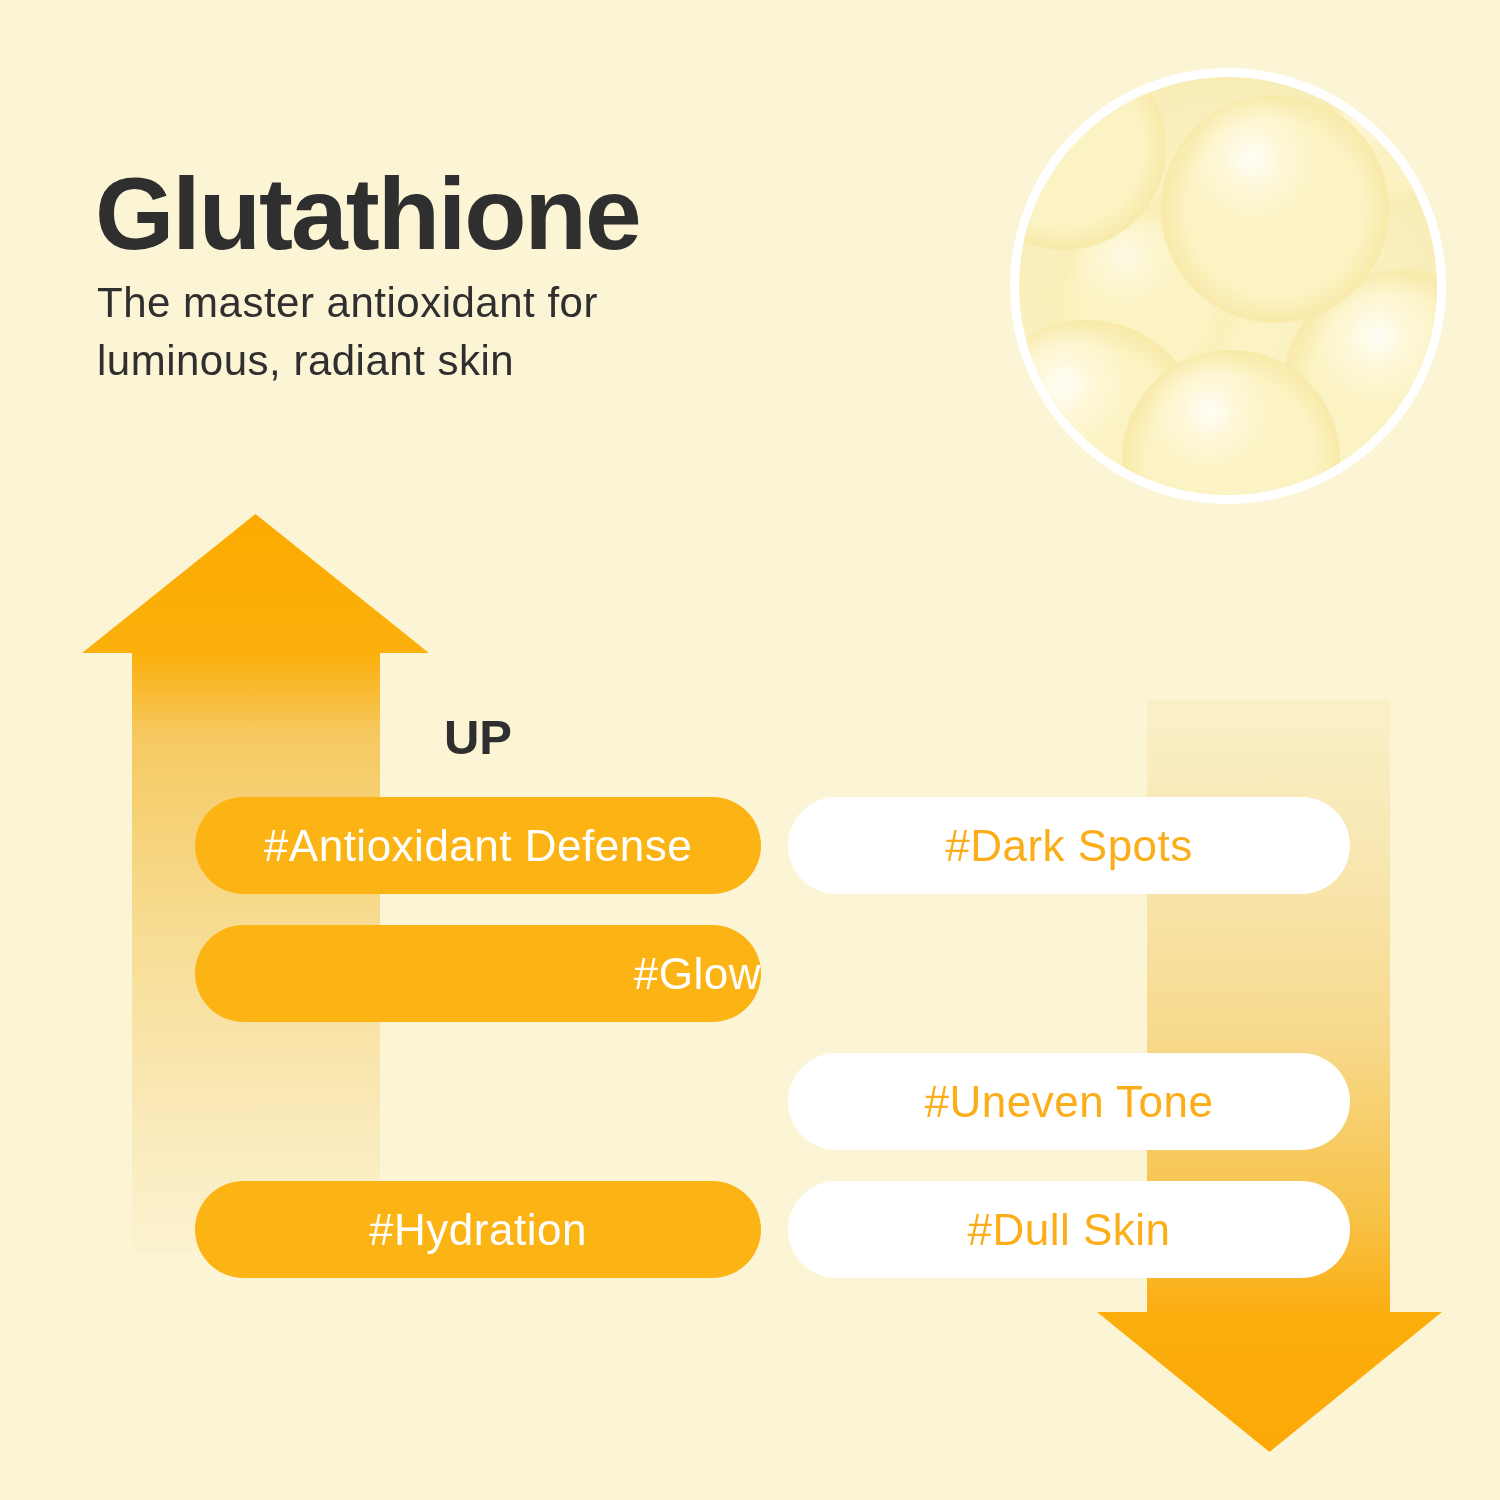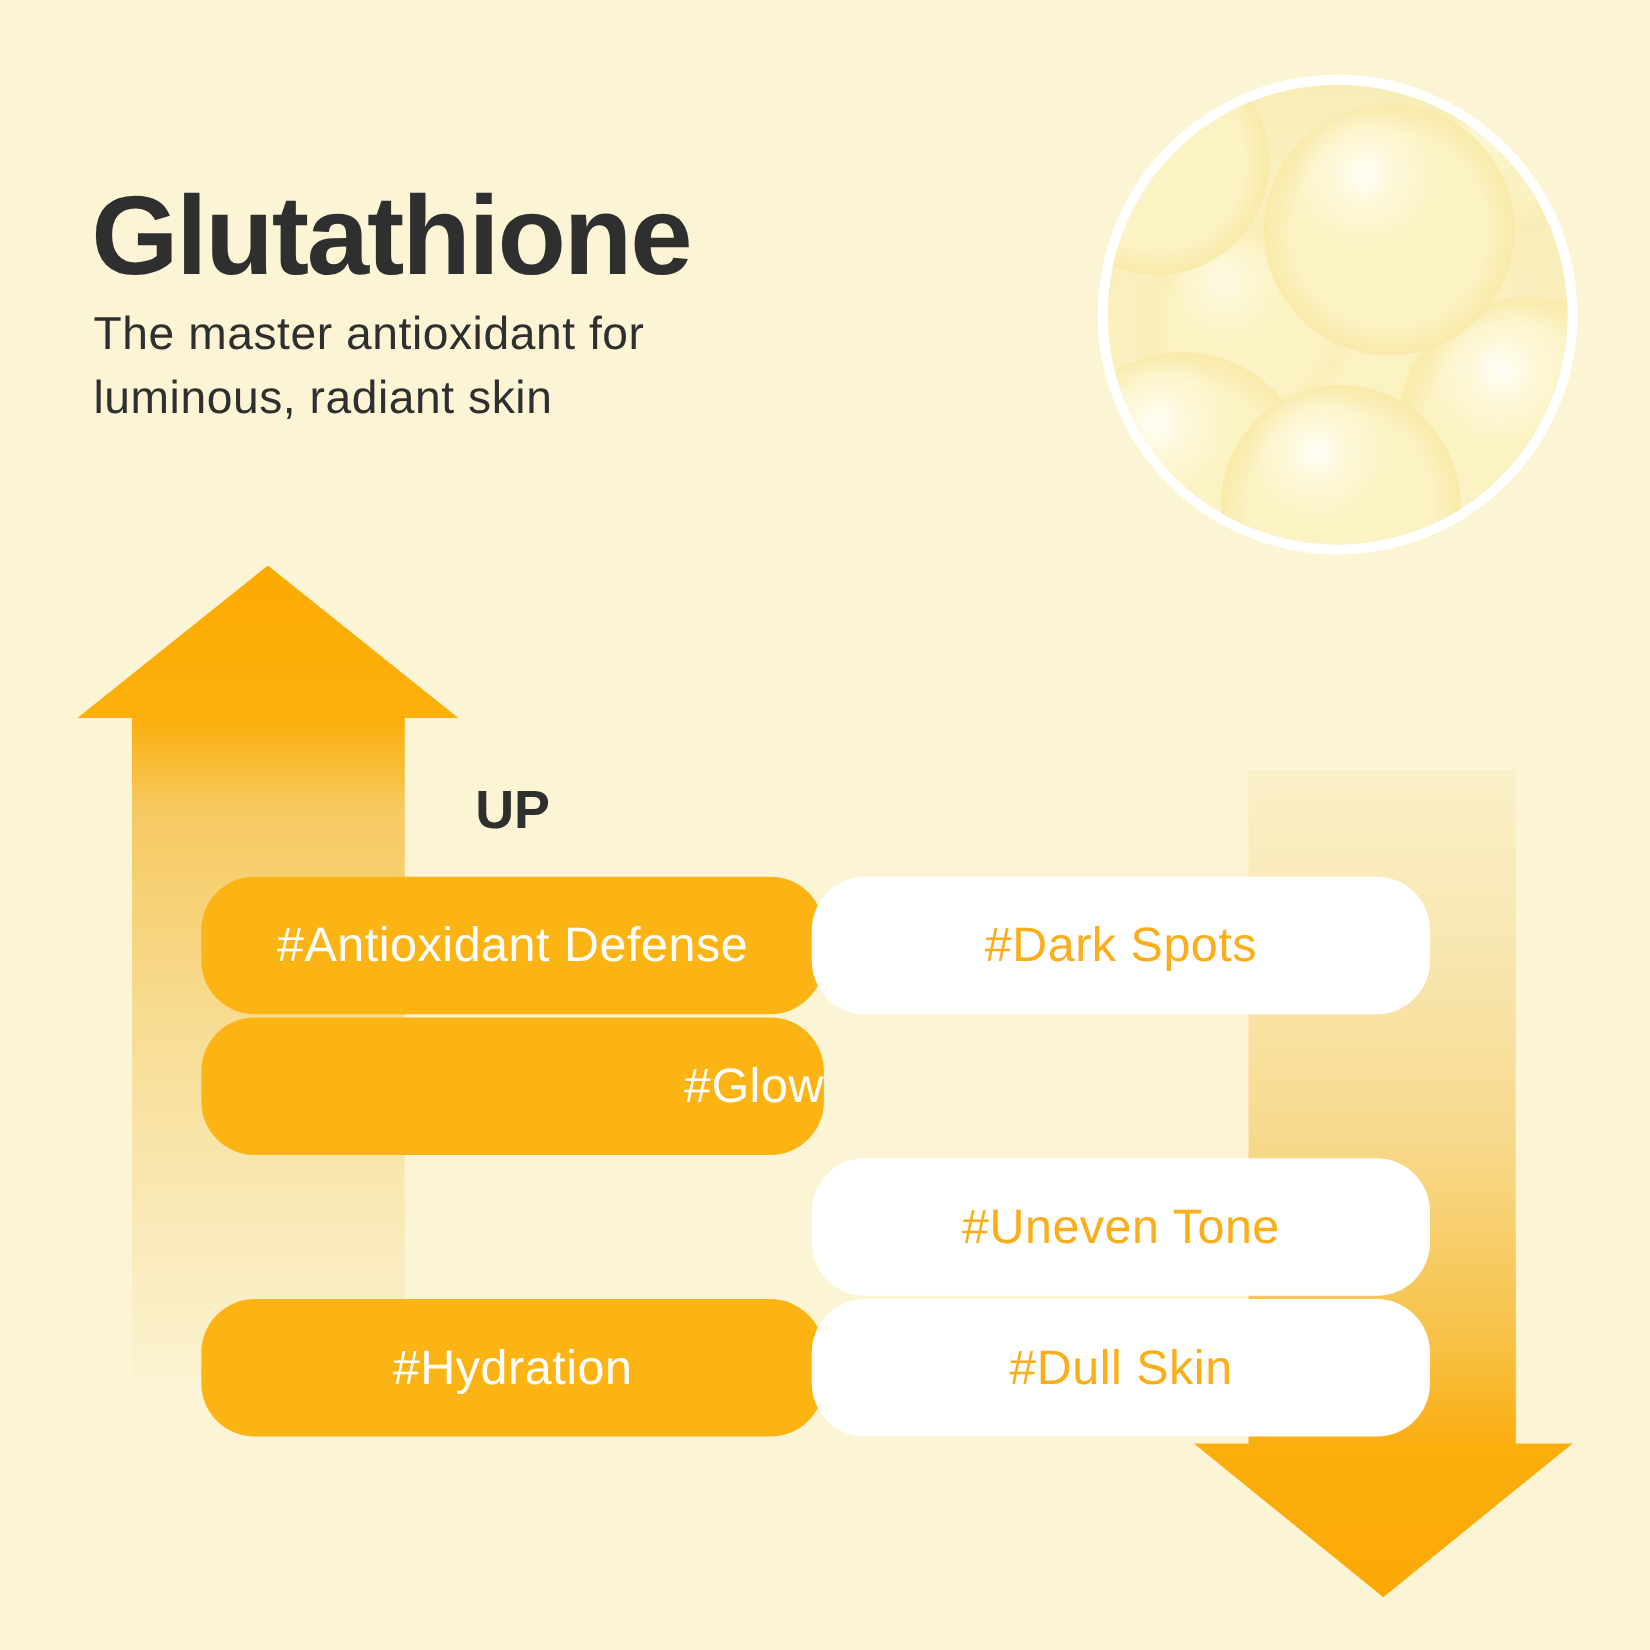--- a/index.html
+++ b/index.html
@@ -1,21 +1,21 @@
 <!DOCTYPE html>
 <html><head>
 <meta charset="utf-8">
 <style>
   html,body{margin:0;padding:0;}
   body{font-family:"Liberation Sans","DejaVu Sans",sans-serif;}
   .canvas{
     position:relative;width:1500px;height:1500px;overflow:hidden;
     background:var(--background,#FCF5D5);
   }
-  .abs{position:absolute;}
+  .abs{position:absolute;margin-left:12px;}
 
   
   .title{
     left:83px;top:163px;line-height:1;
     font-size:102px;font-weight:700;letter-spacing:-2px;
     color:var(--heading,#2F2F2F);
   }
   .subtitle{
     left:85px;top:274px;width:820px;
     font-size:42px;line-height:1.38;font-weight:400;
@@ -68,26 +68,26 @@
   
   .col-heading{
     top:709px;z-index:2;text-align:center;
     font-size:49px;font-weight:700;color:var(--heading,#2F2F2F);
   }
   .up-heading{left:183px;width:566px;}
   .down-heading{left:772px;width:562px;}
 
   
   .pill{
-    height:125px;border-radius:48.5px;z-index:2;
+    height:97px;border-radius:48.5px;z-index:2;
     display:flex;align-items:center;justify-content:center;
     font-size:44px;font-weight:400;letter-spacing:.5px;
   }
   .pill.up{left:183px;width:566px;background:var(--pill-up-bg,#FCB414);color:var(--pill-up-text,#FFFFFF);}
-  .pill.down{left:738px;width:562px;background:var(--pill-down-bg,#FFFFFF);color:var(--pill-down-text,#FBAE19);}
+  .pill.down{left:776px;width:562px;background:var(--pill-down-bg,#FFFFFF);color:var(--pill-down-text,#FBAE19);}
   .r1{top:797px;} .r2{top:925px;justify-content:flex-end;} .r3{top:1053px;} .r4{top:1181px;}
 </style>
 </head>
 <body>
 
 <div class="canvas" style="--background: #FCF5D5; --heading: #2F2F2F; --arrow-orange: #FBAE08; --pill-up-bg: #FCB414; --pill-up-text: #FFFFFF; --pill-down-bg: #FFFFFF; --pill-down-text: #FBAE19;">
 
   <div class="abs title">Glutathione</div>
   <div class="abs subtitle">
     <span>The master antioxidant for</span><br>

